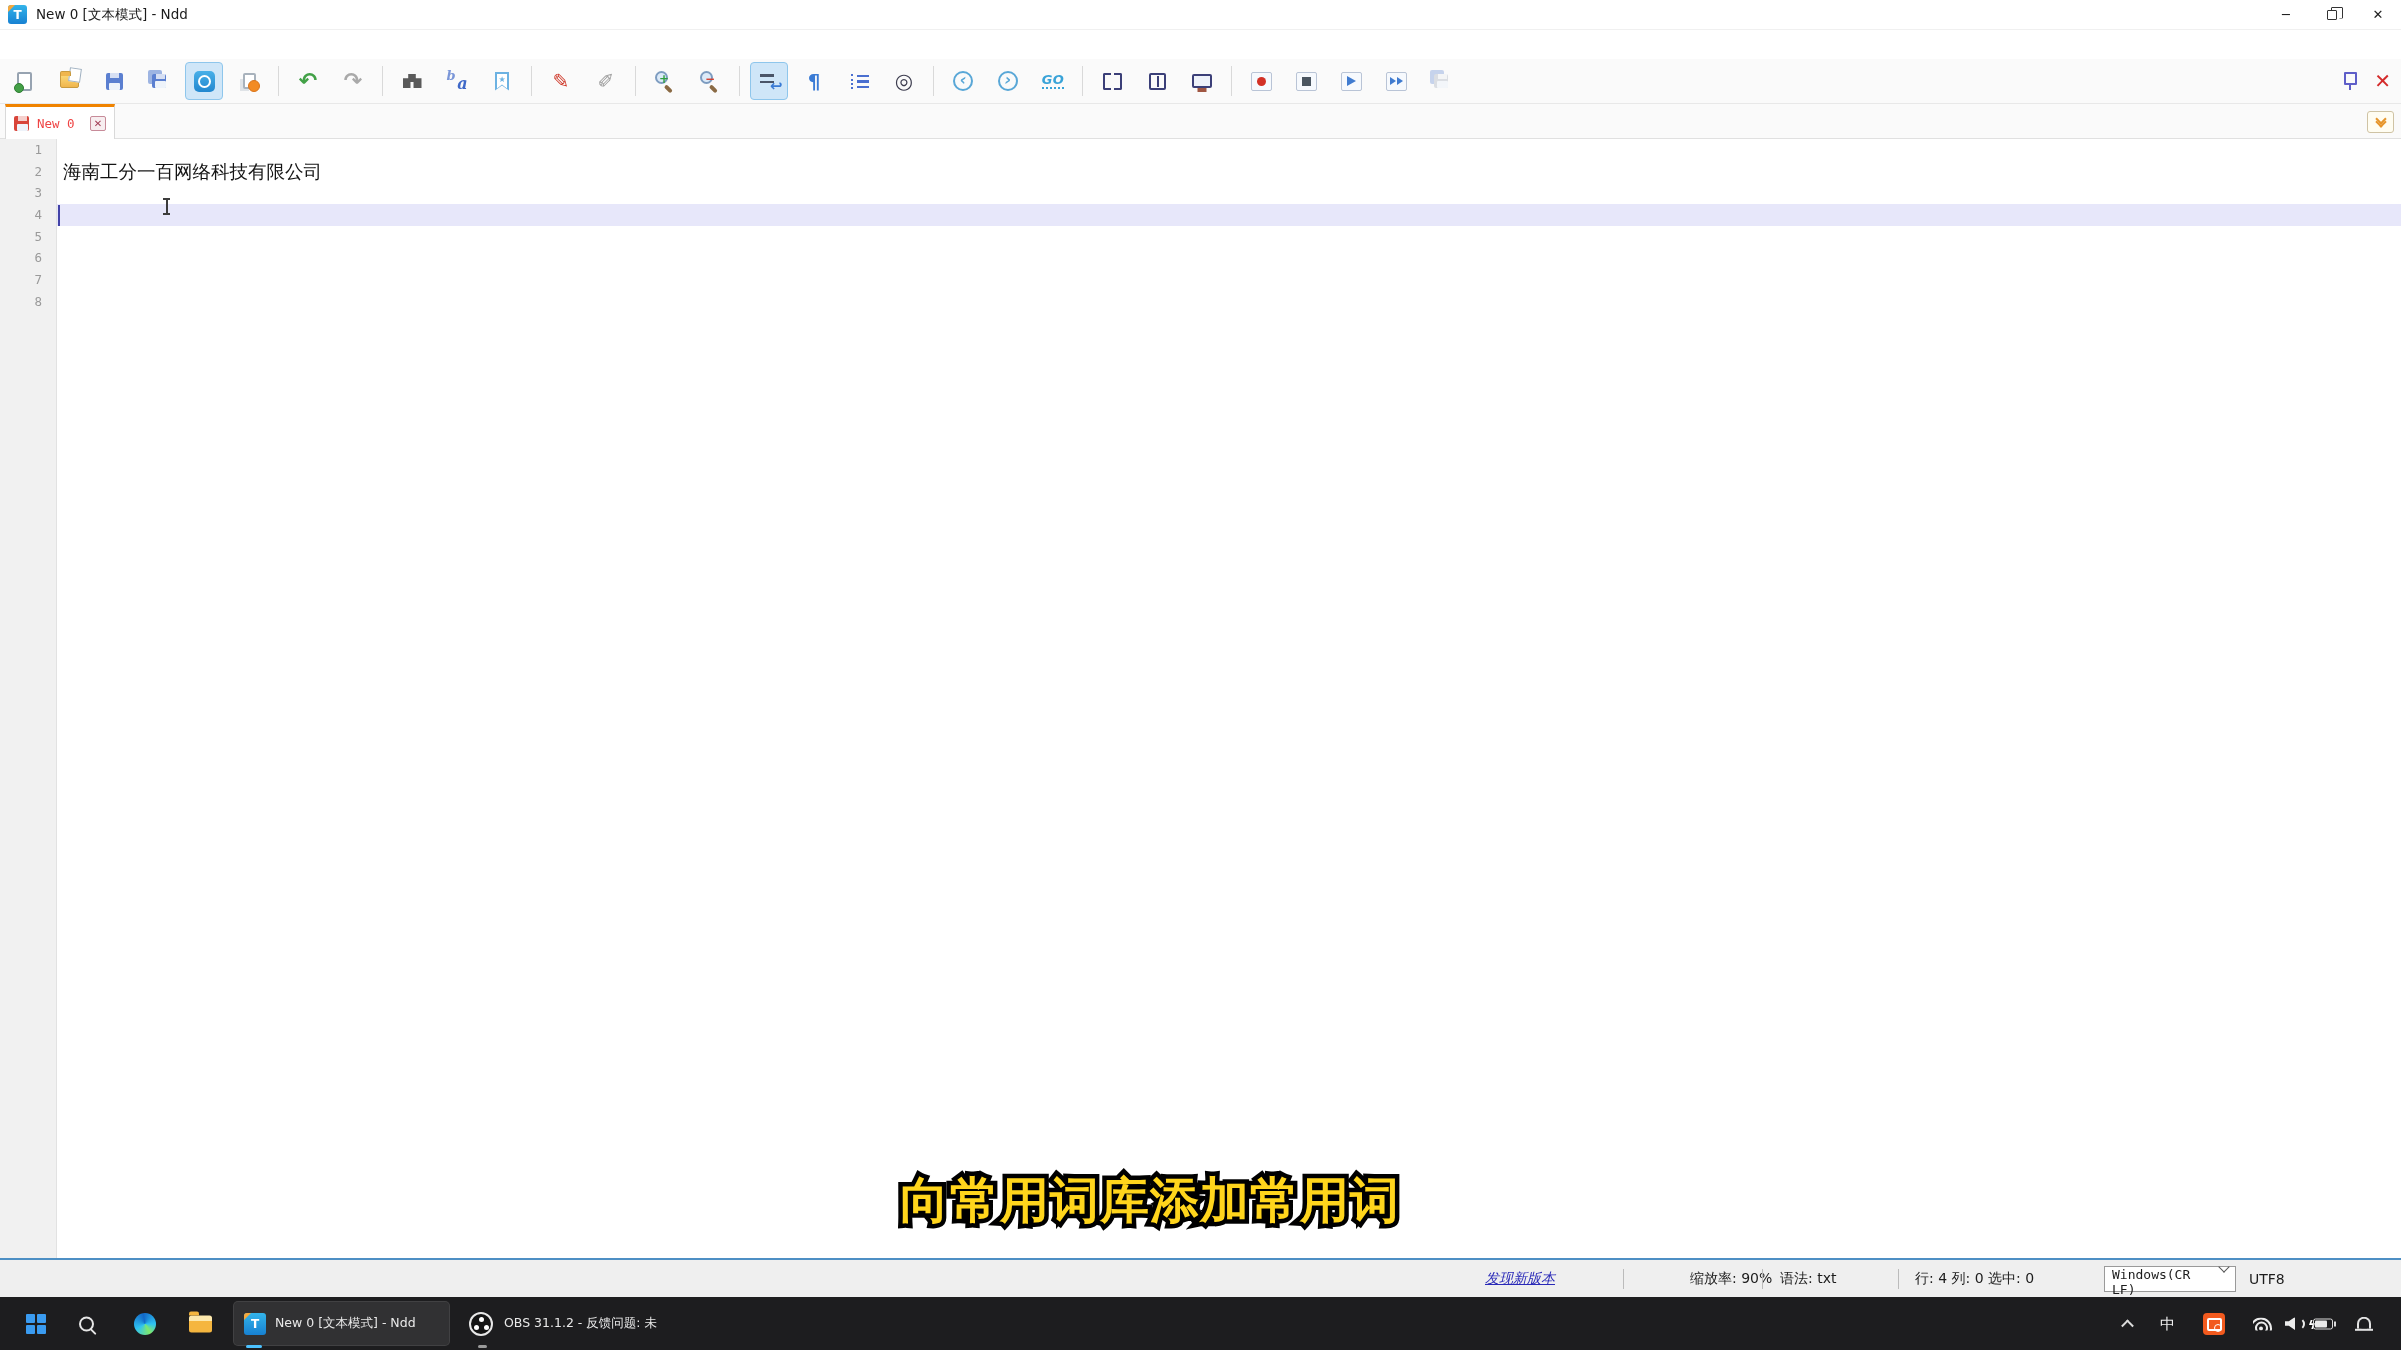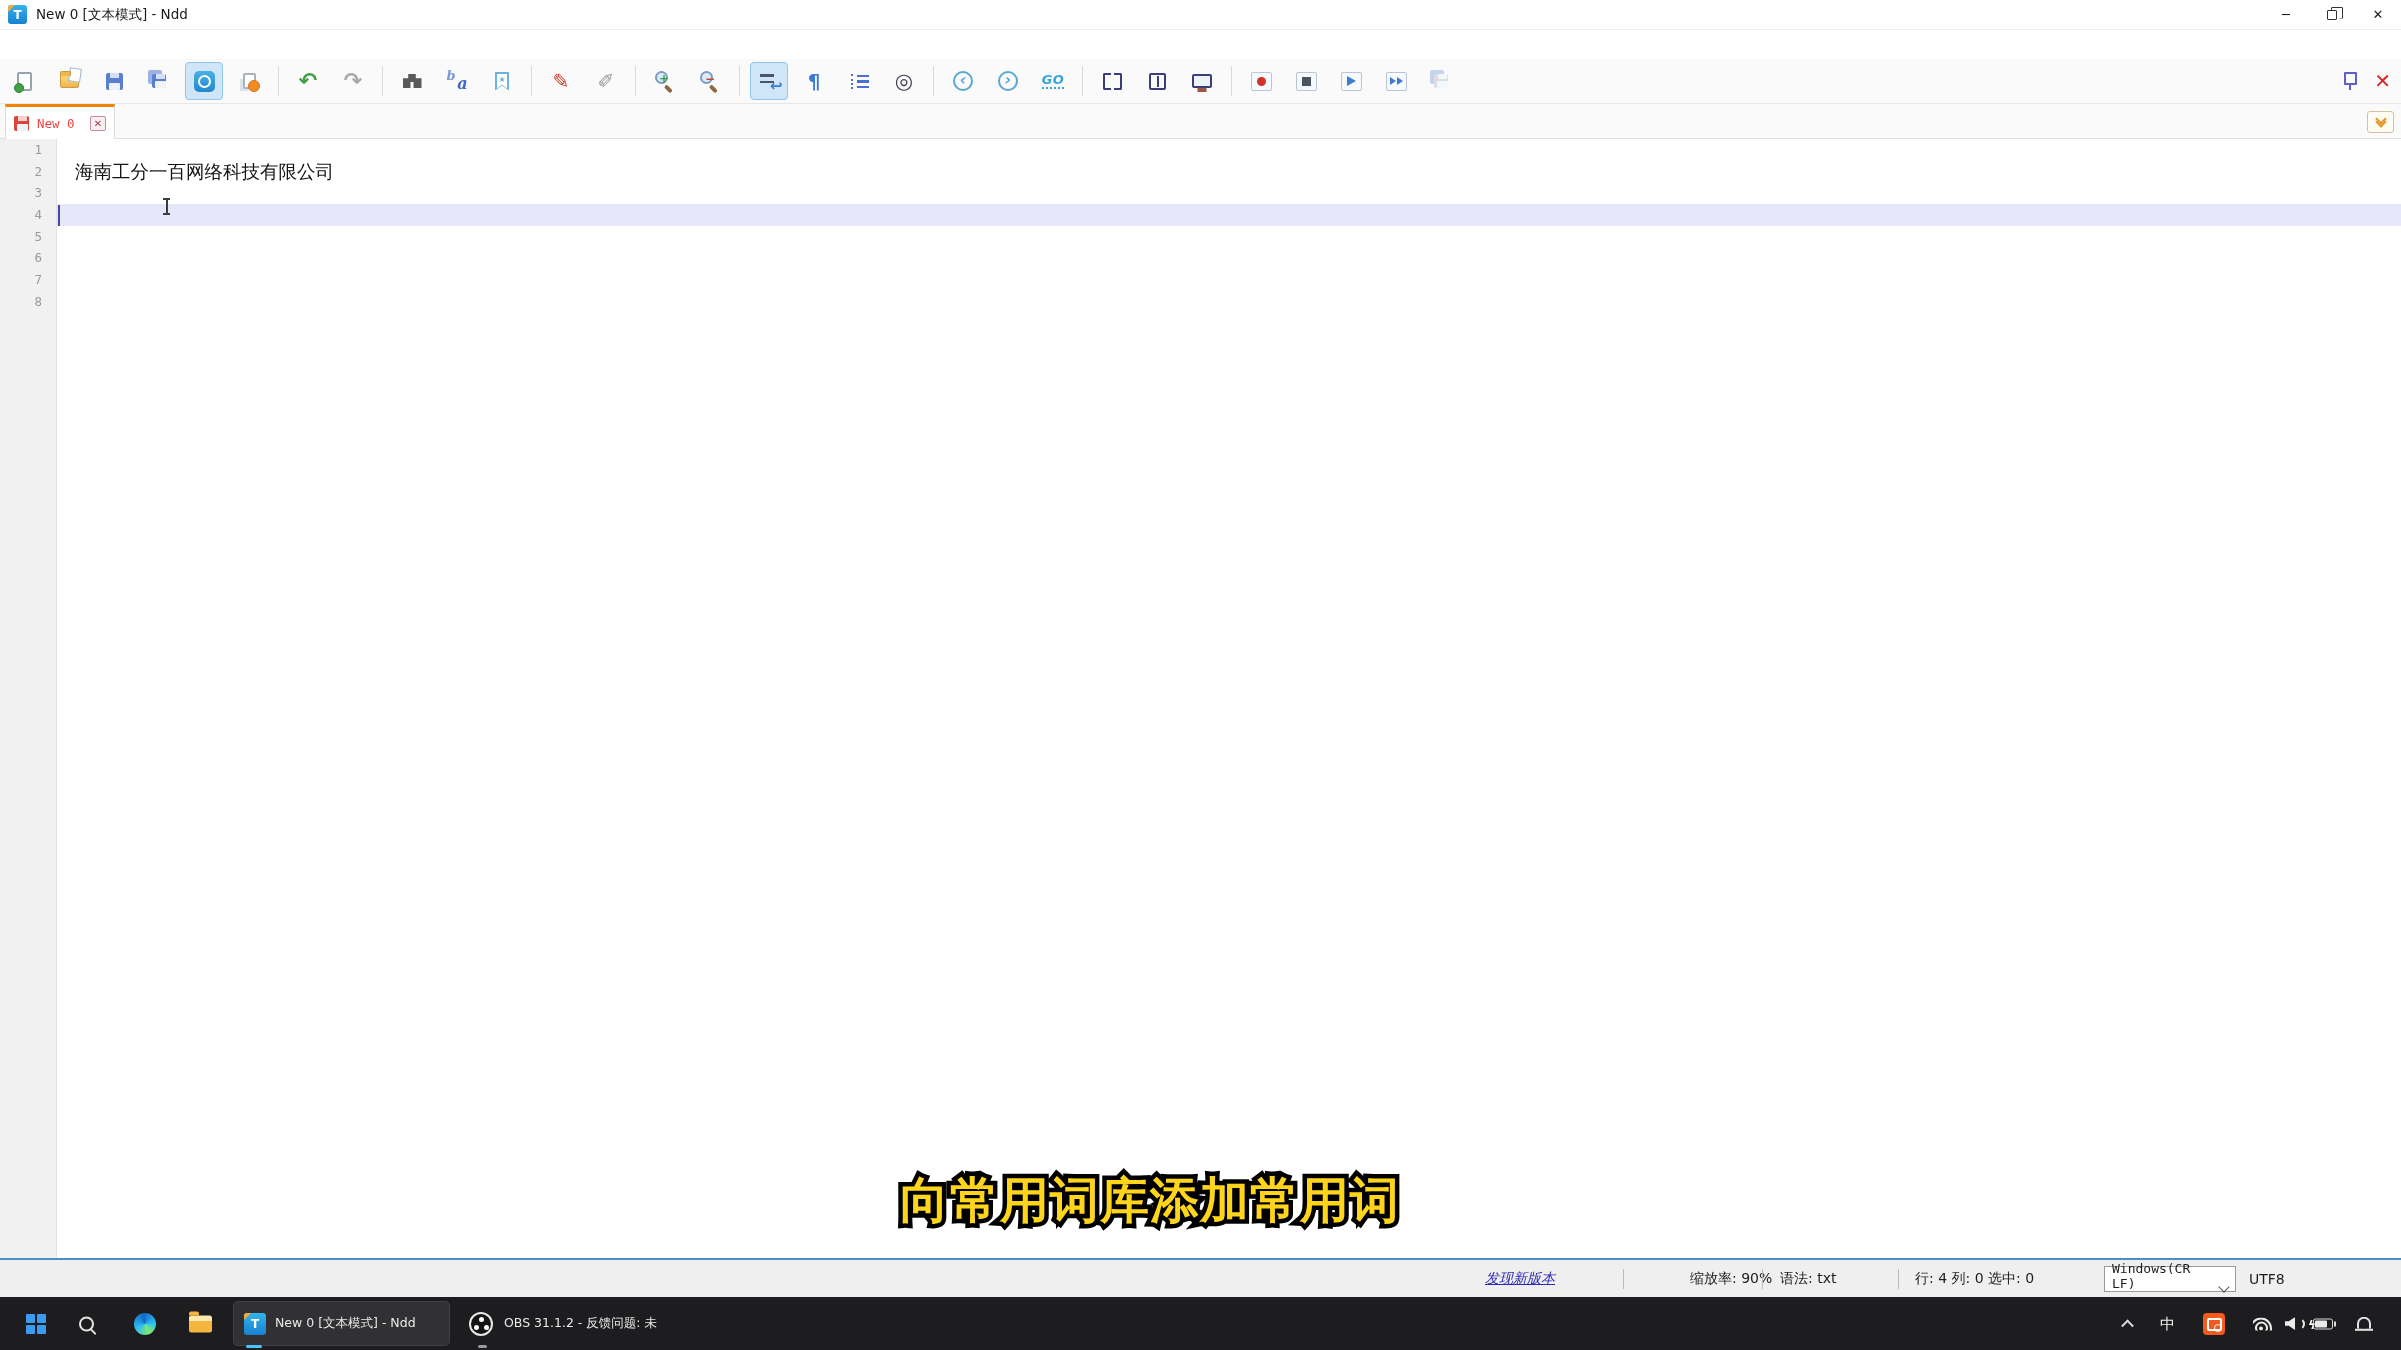--- a/index.html
+++ b/index.html
@@ -130,36 +130,36 @@
           justify-content:center; padding-top:2px; }
   .more i { width:8px; height:8px; border-right:2.5px solid #e6952c; border-bottom:2.5px solid #e6952c;
           transform:rotate(45deg); margin-top:-5px; }
 
   
   .editor { position:absolute; top:139px; left:0; right:0; height:1119px; background:#fff; display:flex; }
   .gutter { width:57px; background:#f1f1f1; border-right:1px solid #e2e2e2; flex:0 0 auto; }
   .ln { height:21.7px; line-height:21.7px; text-align:right; padding-right:14px;
         font-family:"DejaVu Sans Mono","Liberation Mono",monospace; font-size:12.5px; color:#9a9a9a; }
   .content { flex:1; position:relative; cursor:text; }
-  .line { height:21.7px; line-height:21.7px; padding-left:18px; font-size:18.5px; color:#141414; white-space:pre; }
+  .line { height:21.7px; line-height:21.7px; padding-left:6px; font-size:18.5px; color:#141414; white-space:pre; }
   .line.active { background:#e7e7fa; }
   .caret { position:absolute; left:1px; top:66px; width:2px; height:21px; background:#4343a8; }
   .ibeam { position:absolute; left:105px; top:59px; width:9px; height:17px; }
   .ibeam i { position:absolute; left:3.5px; top:1px; width:2px; height:15px; background:#3c3c3c; }
   .ibeam::before,.ibeam::after { content:""; position:absolute; left:1px; width:7px; height:2px; background:#3c3c3c; }
   .ibeam::before { top:0; } .ibeam::after { bottom:0; }
 
   
   .statusbar { position:absolute; top:1258px; left:0; right:0; height:39px; background:#efefef;
                border-top:2px solid #4d8fc4; font-size:14px; color:#1c1c1c; }
   .st { position:absolute; top:50%; transform:translateY(-50%); white-space:nowrap; }
   .stsep { position:absolute; top:50%; transform:translateY(-50%); width:1px; height:20px; background:#bbbbbb; }
   .stlink { color:#2a2ab8; text-decoration:underline;font-style:italic; }
   .combo { position:absolute; left:2104px; top:50%; transform:translateY(-50%); width:132px; height:26px;
-           background:#fff; border:1px solid #9a9a9a; display:flex; align-items:flex-end;
+           background:#fff; border:1px solid #9a9a9a; display:flex; align-items:flex-start;
            justify-content:space-between; padding:0 7px; font-size:13px;
            font-family:"DejaVu Sans Mono","Liberation Mono",monospace; }
   .combo .chev { width:8px; height:8px; border-right:1.5px solid #555; border-bottom:1.5px solid #555;
            transform:rotate(45deg); margin-top:-4px; }
 
   
   .subtitle { position:absolute; left:1150px; top:1168px; transform:translateX(-50%); white-space:nowrap;
               font-size:49px; font-weight:800; color:#ffd51c;
               -webkit-text-stroke:9px #000; paint-order:stroke fill; letter-spacing:1px; }
 

